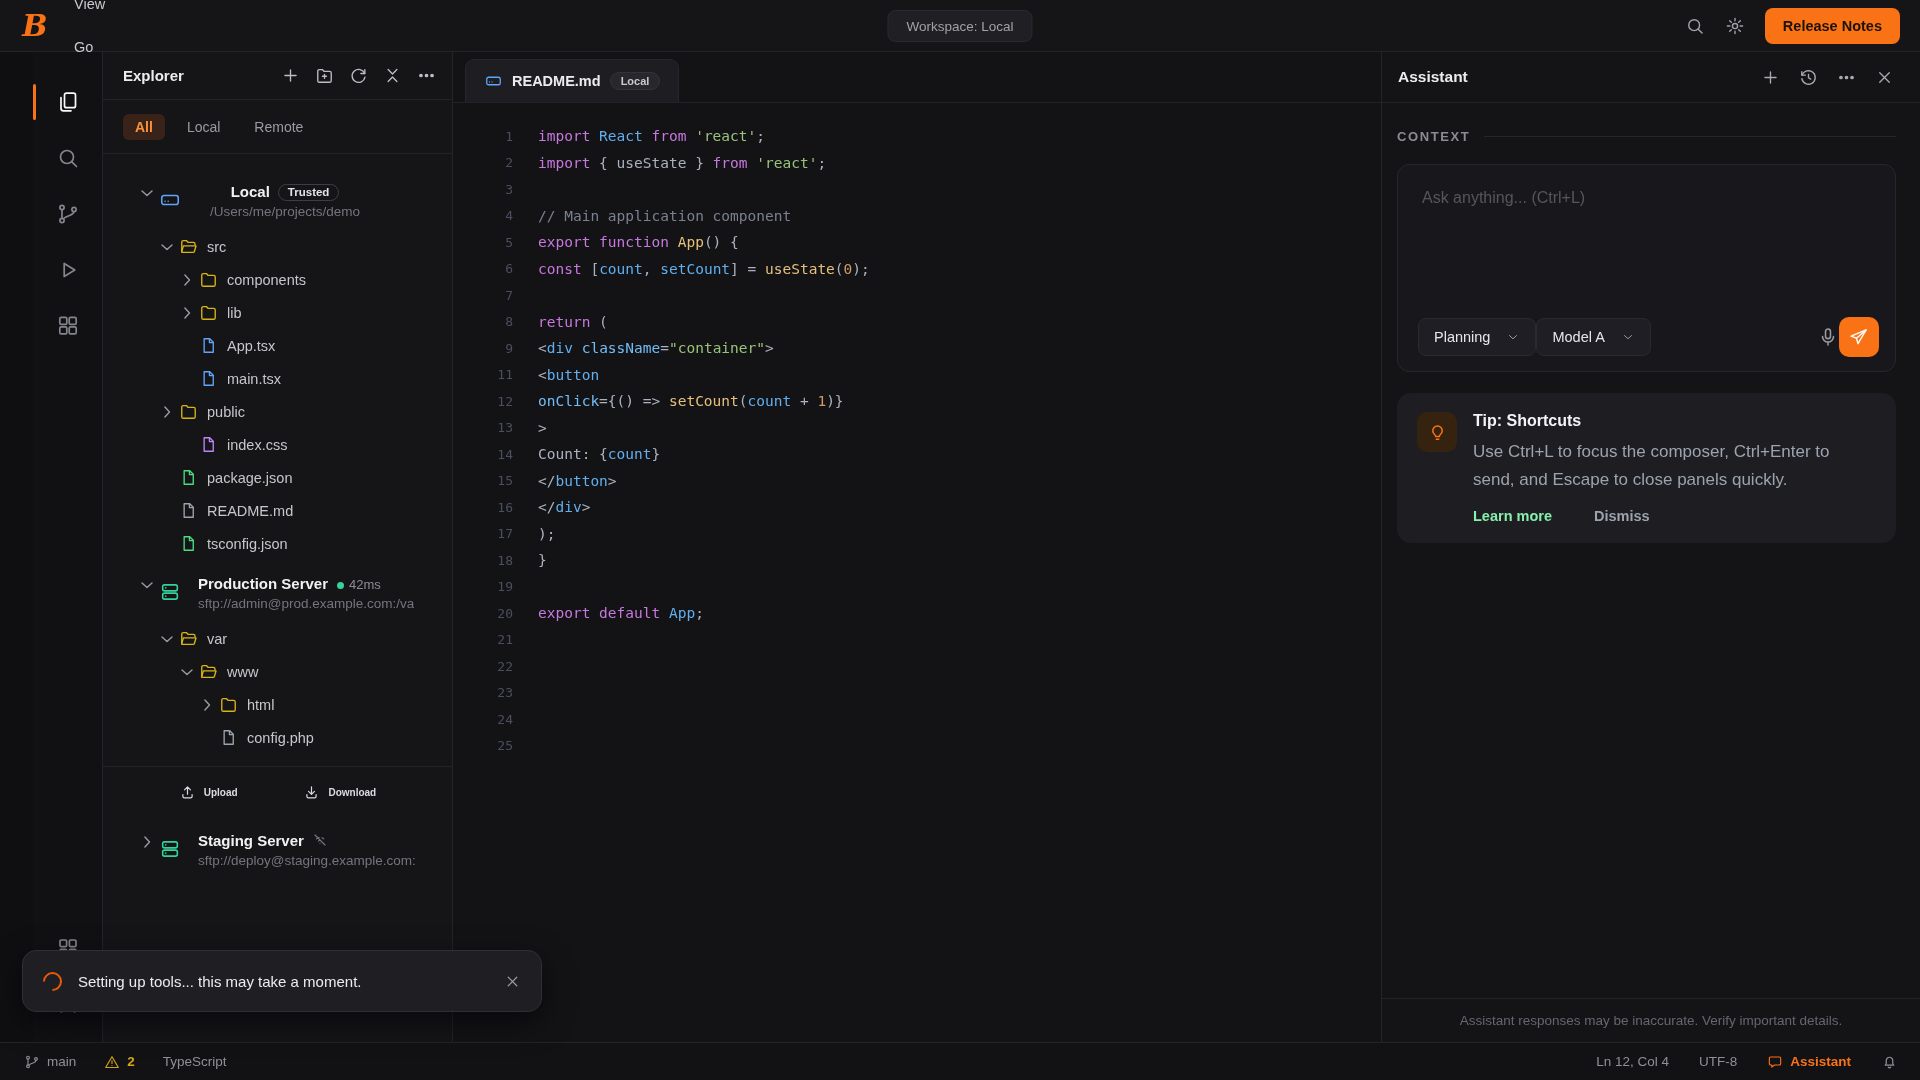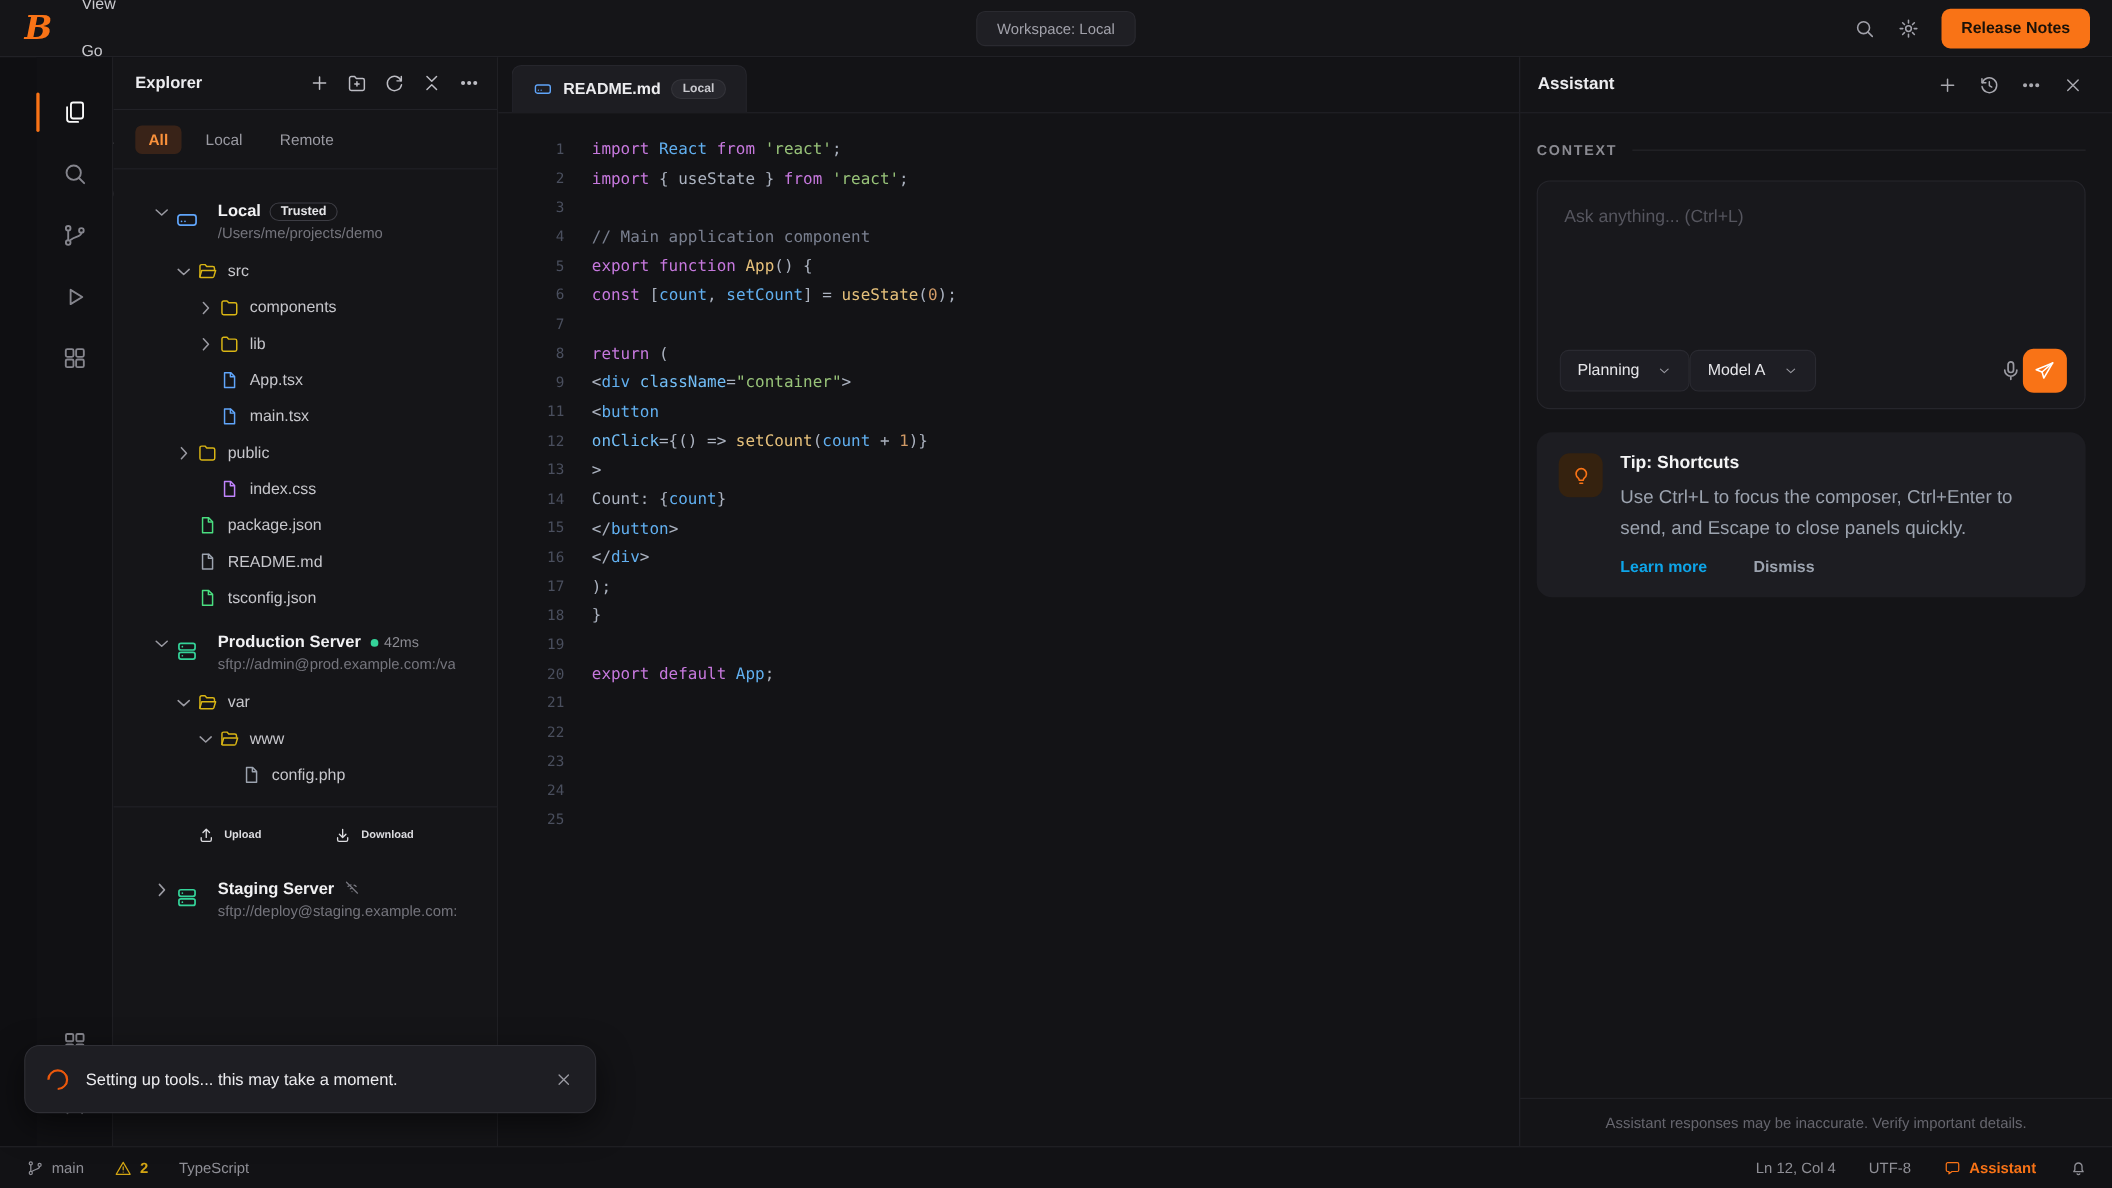--- a/index.html
+++ b/index.html
@@ -102,21 +102,21 @@
   .send-btn { width:40px; height:40px; background:#f97316; border:none; border-radius:10px;
     display:flex; align-items:center; justify-content:center; color:#fff; }
   .send-btn svg { width:20px; height:20px; }
   .tip-card { margin-top:21px; background:#1d1d22; border-radius:14px; padding:19px 20px; display:flex; gap:16px; }
   .tip-ic { width:40px; height:40px; flex:0 0 40px; background:#35220f; border-radius:10px;
     display:flex; align-items:center; justify-content:center; color:#f97316; }
   .tip-ic svg { width:21px; height:21px; }
   .tip-title { font-size:16px; font-weight:bold; color:#f4f4f5; }
   .tip-body { margin-top:8px; font-size:17px; line-height:1.65; color:#9ca3af; max-width:360px; }
   .tip-links { margin-top:14px; display:flex; gap:42px; font-size:14.5px; font-weight:bold; }
-  .tip-learn { color:#0ea5e9; }
+  .tip-learn { color:#86efac; }
   .tip-dismiss { color:#9ca3af; }
   .as-footer { border-top:1px solid #222227; height:44px; display:flex; align-items:center; justify-content:center;
     font-size:13.5px; color:#66666e; }
 
   
   .statusbar { position:absolute; left:0; bottom:0; width:1920px; height:38px; background:#121215;
     border-top:1px solid #232328; display:flex; align-items:center; font-size:13.5px; color:#8f8f96; }
   .st-left { display:flex; align-items:center; gap:28px; margin-left:24px; }
   .st-right { margin-left:auto; display:flex; align-items:center; gap:30px; margin-right:22px; }
   .st-item { display:flex; align-items:center; gap:7px; }
@@ -289,21 +289,21 @@
             <svg viewBox="0 0 24 24" fill="none" stroke="currentColor" stroke-width="1.7" stroke-linecap="round" stroke-linejoin="round" style="width:100%;height:100%;display:block;">
               <path d="M6 9.5l6 5.5 6-5.5"></path>
             </svg>
           </span>
           <span class="ticon c-blue">
             <svg viewBox="0 0 24 24" fill="none" stroke="currentColor" stroke-width="1.7" stroke-linecap="round" stroke-linejoin="round" style="width:100%;height:100%;display:block;">
               <rect x="3" y="7" width="18" height="10" rx="2.5"></rect>
               <path d="M6.6 13.3h.01M10 13.3h.01"></path>
             </svg>
           </span>
-          <span style="margin-left:8px;min-width:0;"><span class="sname">Local</span><span class="badge-trusted">Trusted</span><div class="ssub">/Users/me/projects/demo</div></span>
+          <span style="margin-left:20px;min-width:0;text-align:center;"><span class="sname">Local</span><span class="badge-trusted">Trusted</span><div class="ssub">/Users/me/projects/demo</div></span>
         </div>
         <div class="trow" style="padding-left: 54px;">
           <span class="chev">
             <svg viewBox="0 0 24 24" fill="none" stroke="currentColor" stroke-width="1.7" stroke-linecap="round" stroke-linejoin="round" style="width:100%;height:100%;display:block;">
               <path d="M6 9.5l6 5.5 6-5.5"></path>
             </svg>
           </span>
           <span class="ticon c-yellow">
             <svg viewBox="0 0 24 24" fill="none" stroke="currentColor" stroke-width="1.7" stroke-linecap="round" stroke-linejoin="round" style="width:100%;height:100%;display:block;">
               <path d="M3.5 18.5v-12a2 2 0 0 1 2-2h3.8l2 2.2h6.9a2 2 0 0 1 2 2v1.3"></path>
@@ -446,20 +446,33 @@
               <path d="M6 9.5l6 5.5 6-5.5"></path>
             </svg>
           </span>
           <span class="ticon c-yellow">
             <svg viewBox="0 0 24 24" fill="none" stroke="currentColor" stroke-width="1.7" stroke-linecap="round" stroke-linejoin="round" style="width:100%;height:100%;display:block;">
               <path d="M3.5 18.5v-12a2 2 0 0 1 2-2h3.8l2 2.2h6.9a2 2 0 0 1 2 2v1.3"></path>
               <path d="M3.3 18.7l2.2-7.4h16l-2.1 7a1.6 1.6 0 0 1-1.5 1.1H4.8a1.5 1.5 0 0 1-1.5-.7z"></path>
             </svg>
           </span>
           <span>www</span>
+        </div>
+        <div class="trow" style="padding-left: 94px;">
+          <span class="chev">
+            <svg viewBox="0 0 24 24" fill="none" stroke="currentColor" stroke-width="1.7" stroke-linecap="round" stroke-linejoin="round" style="width:100%;height:100%;display:block;">
+              <path d="M9.5 6l5.5 6-5.5 6"></path>
+            </svg>
+          </span>
+          <span class="ticon c-yellow">
+            <svg viewBox="0 0 24 24" fill="none" stroke="currentColor" stroke-width="1.7" stroke-linecap="round" stroke-linejoin="round" style="width:100%;height:100%;display:block;">
+              <path d="M3.5 18.5v-12a2 2 0 0 1 2-2h3.8l2 2.2h7.2a2 2 0 0 1 2 2v9.8a2 2 0 0 1-2 2h-13a2 2 0 0 1-2-2z"></path>
+            </svg>
+          </span>
+          <span>html</span>
         </div>
         <div class="trow" style="padding-left: 94px;">
           <span class="spc"></span>
           <span class="ticon c-gray">
             <svg viewBox="0 0 24 24" fill="none" stroke="currentColor" stroke-width="1.7" stroke-linecap="round" stroke-linejoin="round" style="width:100%;height:100%;display:block;">
               <path d="M6.5 3.5h7L18 8v12.5H6.5z"></path>
               <path d="M13.2 3.8V8.3H17.7"></path>
             </svg>
           </span>
           <span>config.php</span>

